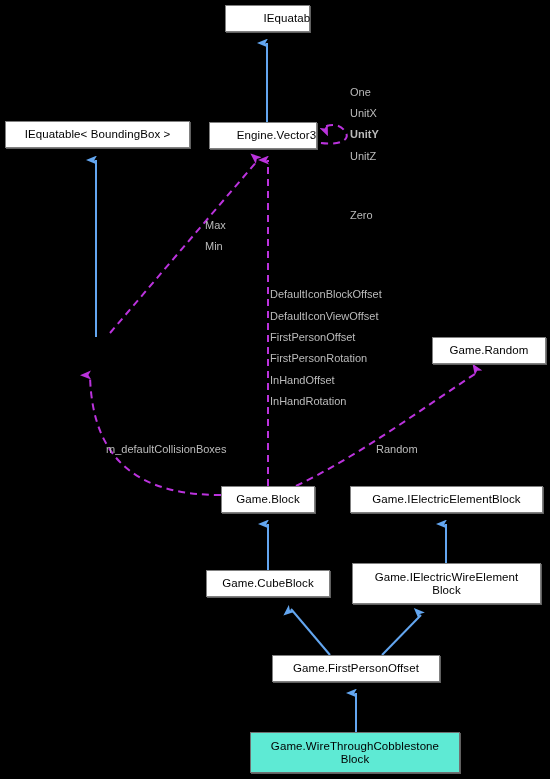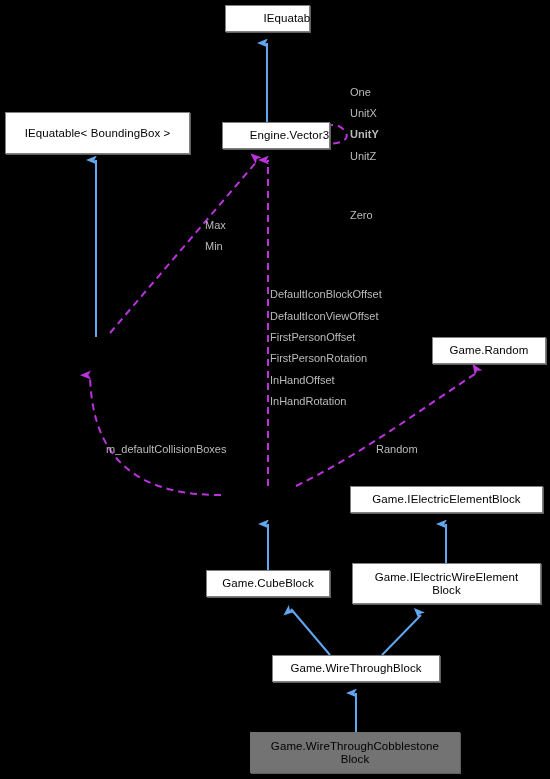--- a/index.html
+++ b/index.html
@@ -37,21 +37,21 @@
     letter-spacing: 0.1px;
     display: flex;
     align-items: center;
     justify-content: center;
     text-align: center;
     white-space: pre-line;
     box-shadow: 1px 1px 0 0 #606060;
     z-index: 3;
   }
   .node.highlight {
-    background: #737373;
+    background: #5eead4;
     border: 1px solid #707070;
   }
   .edge-label {
     position: absolute;
     color: #bbbbbb;
     font-size: 11px;
     line-height: 13px;
     white-space: pre;
     z-index: 2;
   }
@@ -85,36 +85,37 @@
       <path d="M321,143 C345,146 351,137 344,130 C339,124 331,124 324,127"></path>
       <path d="M110,333 L258,160"></path>
       <path d="M268,486 L268,160"></path>
       <path d="M221,495 C150,495 92,470 90,375"></path>
       <path d="M296,486 C360,455 420,410 478,372"></path>
     </g>
   </svg>
 
   <div class="node" style="left:225px;top:5px;width:85px;height:27px;padding-left:48px;">IEquatable</div>
 
-  <div class="node" style="left:5px;top:112px;width:185px;height:42px;">IEquatable&lt; BoundingBox &gt;</div>
+  <div class="node" style="left:5px;top:121px;width:185px;height:27px;">IEquatable&lt; BoundingBox &gt;</div>
 
-  <div class="node" style="left:222px;top:122px;width:108px;height:27px;padding-left:27px;">Engine.Vector3</div>
+  <div class="node" style="left:209px;top:122px;width:108px;height:27px;padding-left:27px;">Engine.Vector3</div>
 
 
   <div class="node" style="left:432px;top:337px;width:114px;height:27px;">Game.Random</div>
 
+  <div class="node" style="left:221px;top:486px;width:94px;height:27px;">Game.Block</div>
 
   <div class="node" style="left:350px;top:486px;width:193px;height:27px;">Game.IElectricElementBlock</div>
 
   <div class="node" style="left:206px;top:570px;width:124px;height:27px;">Game.CubeBlock</div>
 
   <div class="node" style="left:352px;top:563px;width:189px;height:41px;">Game.IElectricWireElement
 Block</div>
 
-  <div class="node" style="left:272px;top:655px;width:168px;height:27px;">Game.WireThroughBlock</div>
+  <div class="node" style="left:272px;top:655px;width:168px;height:27px;">Game.FirstPersonOffset</div>
 
   <div class="node highlight" style="left:250px;top:732px;width:210px;height:41px;">Game.WireThroughCobblestone
 Block</div>
 
   <div class="edge-label" style="left:350px;top:86px;">One</div>
   <div class="edge-label" style="left:350px;top:107px;">UnitX</div>
   <div class="edge-label" style="left:350px;top:128px;font-weight:bold;">UnitY</div>
   <div class="edge-label" style="left:350px;top:150px;">UnitZ</div>
   <div class="edge-label" style="left:350px;top:171px;margin-top:38px;">Zero</div>
 

